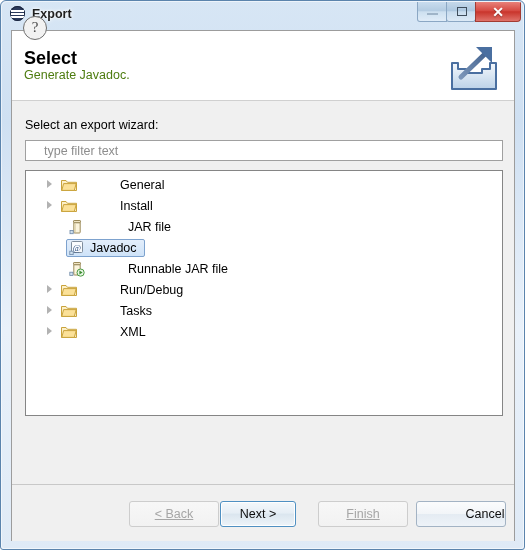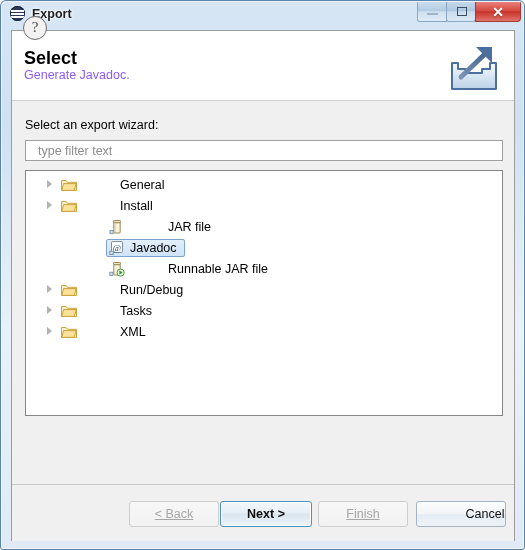--- a/index.html
+++ b/index.html
@@ -169,21 +169,21 @@
     top: 17px;
     font-size: 18px;
     font-weight: bold;
     color: #000000;
   }
   #header-desc {
     position: absolute;
     left: 12px;
     top: 37px;
     font-size: 12.5px;
-    color: #8b5cf6;
+    color: #4d7c0f;
   }
   #header-icon {
     position: absolute;
     right: 12px;
     top: 8px;
     width: 56px;
     height: 56px;
   }
 
   
@@ -205,21 +205,21 @@
     left: 13px;
     top: 39px;
     width: 478px;
     height: 21px;
     box-sizing: border-box;
     border: 1px solid #a0a0a0;
     background: #ffffff;
     font-family: "Liberation Sans", sans-serif;
     font-size: 12.5px;
     color: #000000;
-    padding: 0 12px;
+    padding: 0 18px;
     outline: none;
   }
   #filter-input::placeholder { color: #8d8d8d; opacity: 1; }
 
   #tree-box {
     position: absolute;
     left: 13px;
     top: 69px;
     width: 478px;
     height: 246px;
@@ -274,21 +274,21 @@
 
   .item-icon {
     width: 16px; height: 16px;
     flex: none;
     position: relative;
     margin-right: 5px;
   }
 
   .node-label { padding-right: 2px; }
 
-  .tree-row.child { padding-left: 40px; margin-left: 40px; }
+  .tree-row.child { padding-left: 40px; }
   .tree-row.top { padding-left: 16px; }
 
   .selbox {
     display: inline-flex;
     align-items: center;
     height: 18px;
     padding: 0 5px 0 2px;
     border: 1px solid #7da2ce;
     background: linear-gradient(to bottom, #e3eefb 0%, #cfe3f8 100%);
     border-radius: 2px;
@@ -350,21 +350,21 @@
     border-color: #cdcdcd;
     background: linear-gradient(to bottom, #f7f7f7 0%, #f2f2f2 100%);
     text-decoration: underline;
   }
   .dlg-btn.default {
     border: 1px solid #4f90c2;
     box-shadow: inset 0 0 0 1px #ffffff;
     background: linear-gradient(to bottom, #f4f8fb 0%, #e6eef5 45%, #dbe6ef 52%, #eef4f9 100%);
   }
   #btn-back   { left: 128px; }
-  #btn-next   { left: 219px; width: 92px; font-weight: bold; }
+  #btn-next   { left: 219px; width: 76px; }
   #btn-finish { left: 317px; }
   #btn-cancel { left: 415px; padding-left: 48px; }
 
   
   #bottom-strip {
     position: absolute;
     left: 10px;
     bottom: 1px;
     width: 504px;
     height: 10px;

